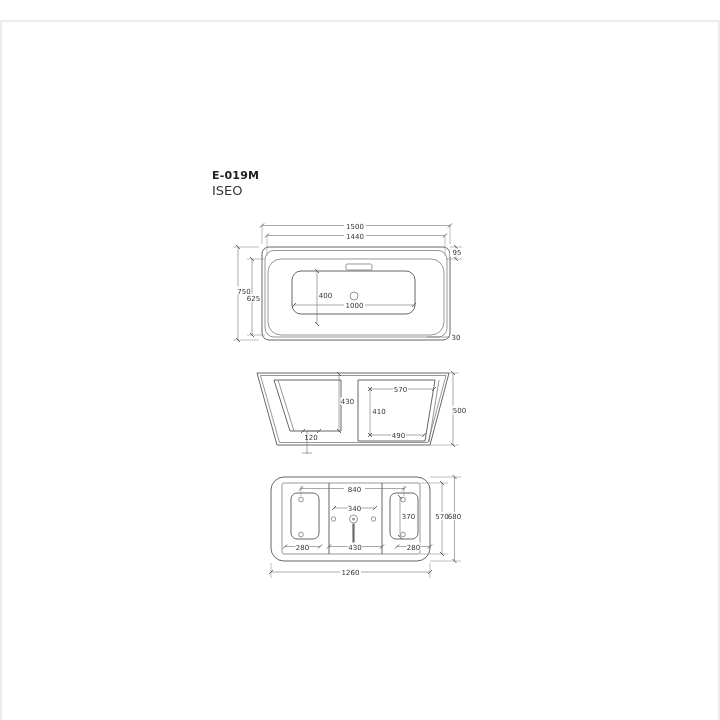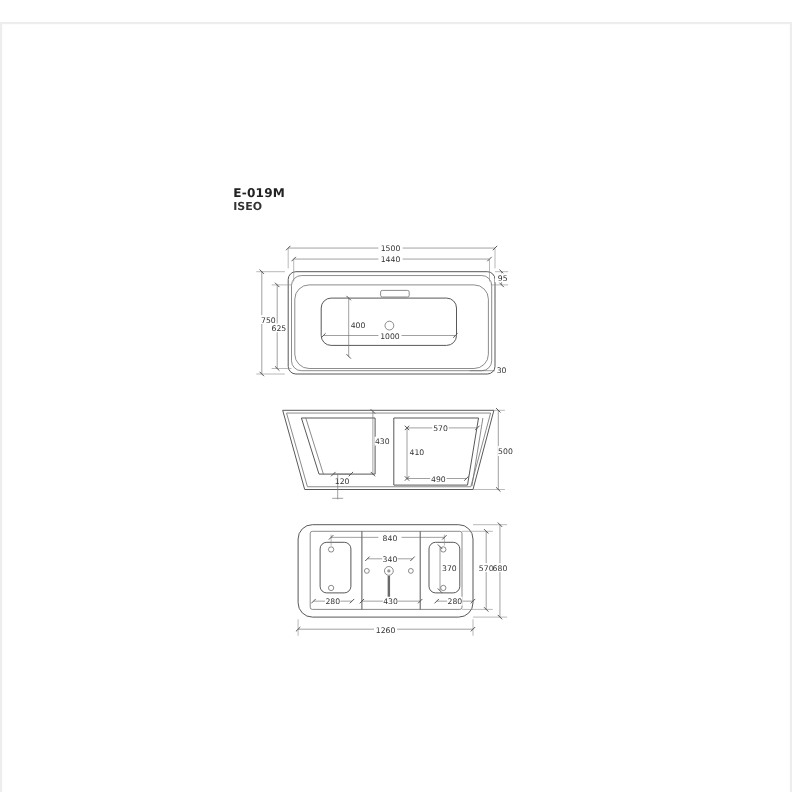--- a/index.html
+++ b/index.html
@@ -8,21 +8,21 @@
     width:720px;height:720px;
     background:#ffffff;
     box-sizing:border-box;
     border:2px solid #ededed;
     font-family:"DejaVu Sans","Liberation Sans",sans-serif;
     overflow:hidden;
     margin-top:20px;
   }
   .titleblock{position:absolute;left:210px;top:147px;line-height:1.25;color:#222;}
   .titleblock .model{font-size:11px;font-weight:bold;letter-spacing:.2px;}
-  .titleblock .series{font-size:10px;font-weight:bold;color:#333;}
+  .titleblock .series{font-size:13px;font-weight:normal;color:#333;}
   svg{position:absolute;left:0;top:0;}
   .outline{fill:none;stroke:#565656;stroke-width:0.9;}
   .thin{fill:none;stroke:#6a6a6a;stroke-width:0.7;}
   .dim{fill:none;stroke:#6f6f6f;stroke-width:0.6;}
   .ext{fill:none;stroke:#8a8a8a;stroke-width:0.55;}
   .lblbg{fill:#ffffff;stroke:none;}
   text.dimlbl{font-family:"DejaVu Sans","Liberation Sans",sans-serif;font-size:7px;fill:#333;text-anchor:middle;}
 </style>
 </head>
 <body>

